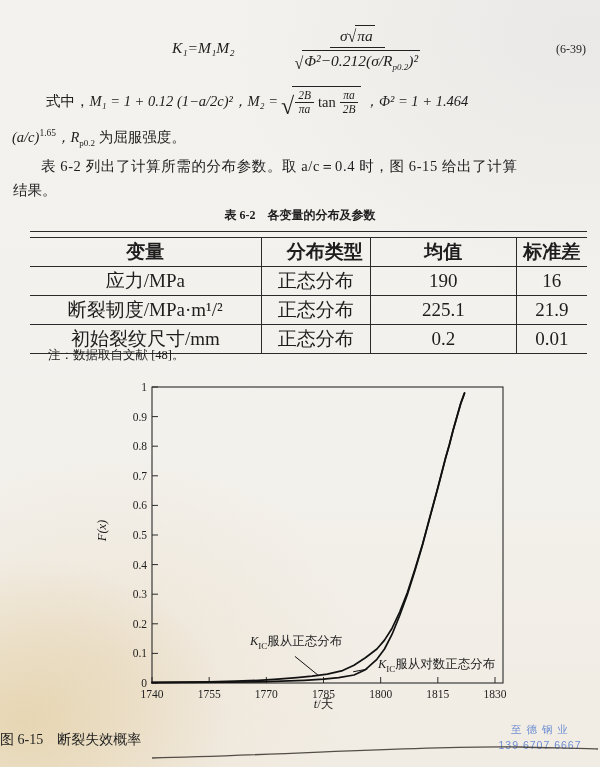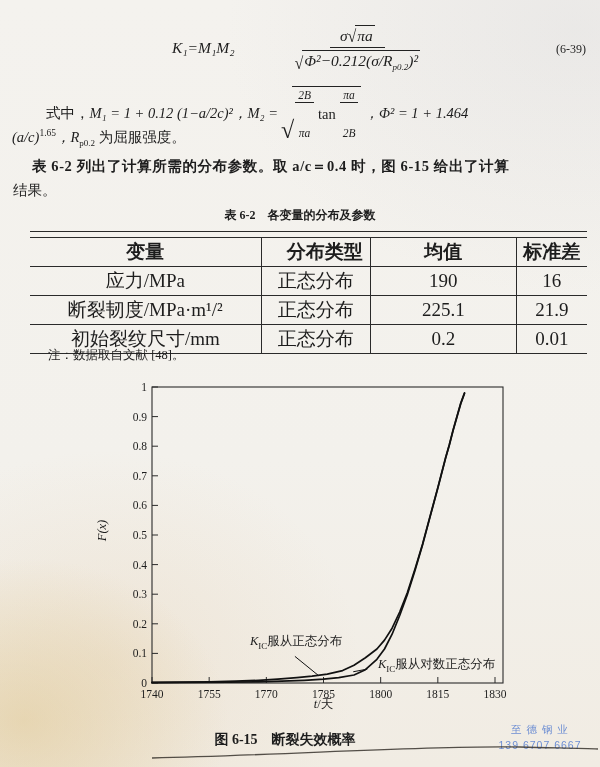--- a/index.html
+++ b/index.html
@@ -27,28 +27,28 @@
   .sqrt .radsign{font-style:normal;transform:scaleY(1.12);margin-right:-1px;}
   .sqrt .rad{border-top:1.1px solid #222;padding:1px 2px 0;font-style:italic;}
   .eq-tag{position:absolute;right:14px;top:42px;font-size:12px;}
 
   
   .p1l1{position:absolute;top:86px;left:46px;right:10px;font-size:14.5px;display:flex;align-items:center;flex-wrap:nowrap;white-space:nowrap;}
   .p1l1 .math{font-style:italic;}
   .isqrt{display:inline-flex;align-items:flex-end;margin:0 3px;}
   .isqrt .radsign{font-size:24px;line-height:20px;margin-right:-2px;}
   .isqrt .rad{border-top:1.1px solid #222;display:inline-flex;align-items:center;gap:4px;padding:2px 3px 0;}
-  .sfrac{display:inline-flex;flex-direction:column;align-items:center;font-size:11.5px;line-height:1.15;gap:24px;}
+  .sfrac{display:inline-flex;flex-direction:column;align-items:center;font-size:11.5px;line-height:1.15;}
   .sfrac .n{padding:0 3px;border-bottom:1px solid #222;font-style:italic;}
   .sfrac .d{padding:0 3px;font-style:italic;}
   .p1l2{position:absolute;top:128px;left:12px;font-size:14.5px;}
   .p1l2 .math{font-style:italic;}
 
   
-  .p2l1{position:absolute;top:157px;left:32px;right:8px;font-size:14.5px;letter-spacing:0.6px;font-weight:bold;}
+  .p2l1{position:absolute;top:157px;left:41px;right:8px;font-size:14.5px;letter-spacing:0.6px;}
   .p2l2{position:absolute;top:181px;left:13px;font-size:14.5px;}
 
   
   .tbl-title{position:absolute;top:207px;left:0;right:0;text-align:center;font-weight:bold;font-size:12px;}
   .tbl-wrap{position:absolute;top:231px;left:30px;width:557px;border-top:1px solid #2a2a2a;padding-top:5px;}
   table.params{width:100%;border-collapse:collapse;font-size:19px;text-align:center;border-top:1px solid #2a2a2a;}
   table.params th{font-weight:bold;height:21px;border-bottom:1px solid #2a2a2a;}
   table.params td{height:25px;border-bottom:1px solid #2a2a2a;}
   table.params th.sep,table.params td.sep{border-right:1px solid #2a2a2a;}
   table.params tr:last-child td{border-bottom:1.5px solid #2a2a2a;}
@@ -60,21 +60,21 @@
   .chart svg{position:absolute;inset:0;}
   .ylabel{position:absolute;left:92px;top:148px;font-size:12.5px;font-style:italic;transform:rotate(-90deg);}
   .xlabel{position:absolute;left:152px;top:321px;width:343px;text-align:center;font-size:12.5px;}
   .xlabel .var{font-style:italic;}
   .ann{position:absolute;font-size:12.5px;white-space:nowrap;}
   .ann .k{font-style:italic;}
   .ann1{left:250px;top:258px;}
   .ann2{left:378px;top:281px;}
 
   
-  .caption{position:absolute;top:731px;left:0;width:570px;text-align:center;font-weight:bold;font-size:14px;}
+  .caption{position:absolute;top:731px;left:0;width:570px;font-weight:normal;font-size:14px;}
   .watermark{position:absolute;left:486px;top:721px;width:108px;text-align:center;
     font-family:"Liberation Sans","DejaVu Sans",sans-serif;font-size:10.5px;line-height:1.55;letter-spacing:1px;}
   .artifact{position:absolute;left:0;top:0;}
 </style>
 </head>
 <body>
 
 <div class="page">
 
   <div class="eq-row">

